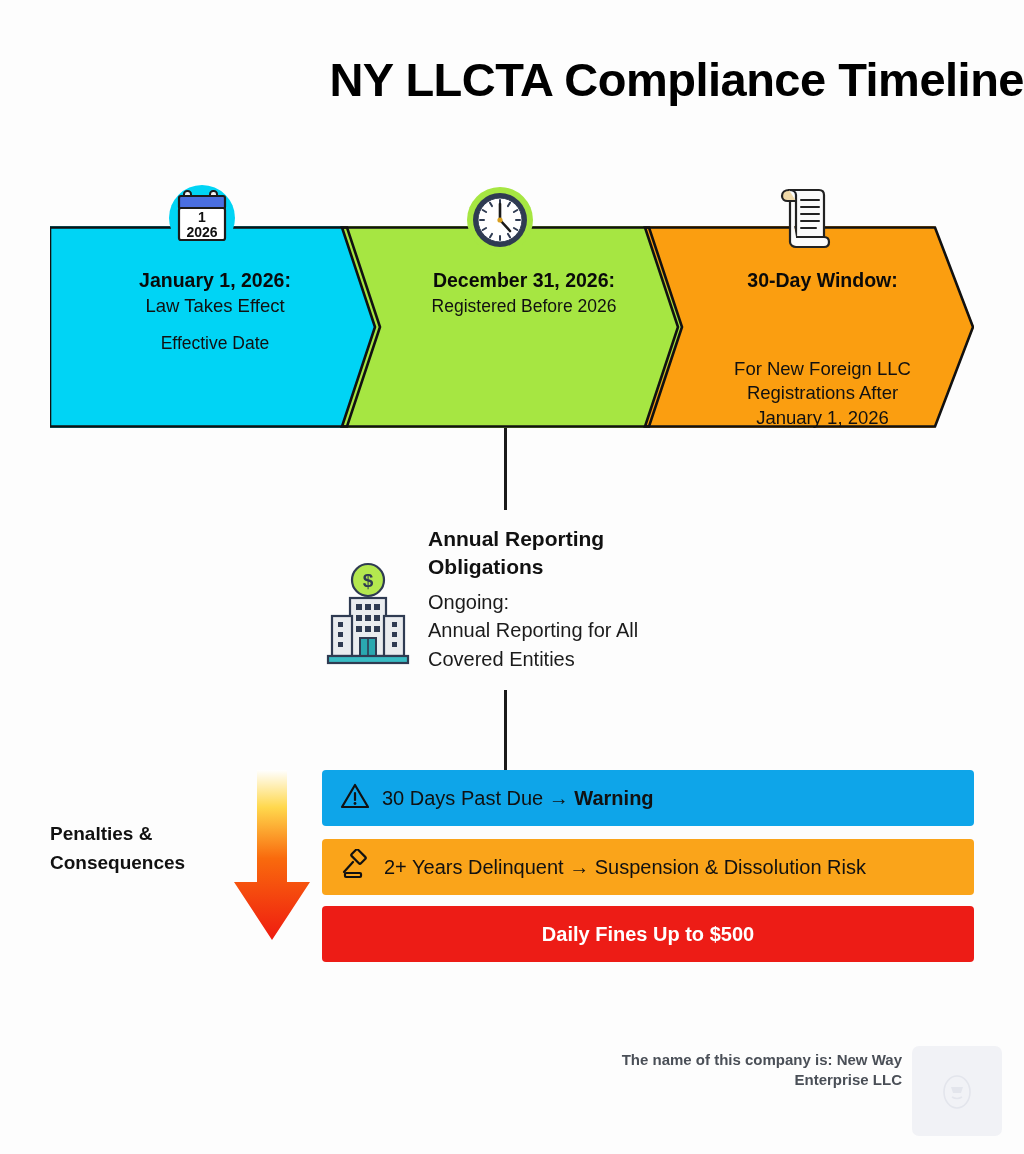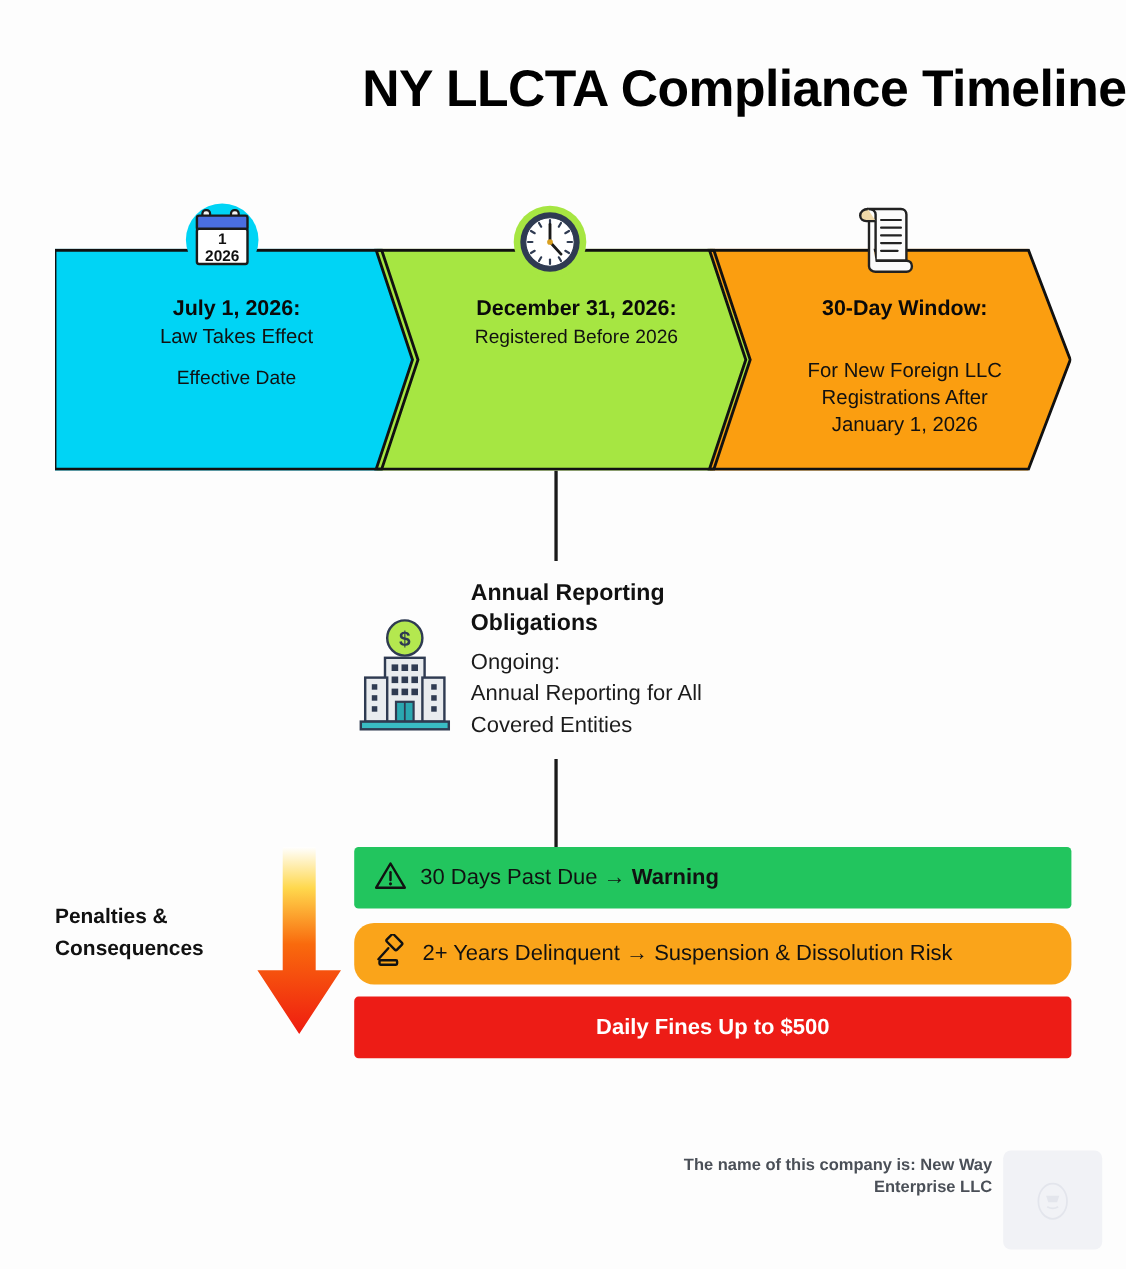--- a/index.html
+++ b/index.html
@@ -193,21 +193,21 @@
     left: 322px;
     width: 652px;
     height: 56px;
     border-radius: 4px;
     display: flex;
     align-items: center;
     padding-left: 18px;
     gap: 12px;
   }
   .pen-bar-1 { top: 770px; }
-  .pen-bar-2 { top: 839px; border-radius: 18px; }
+  .pen-bar-2 { top: 839px; }
   .pen-bar-3 { top: 906px; justify-content: center; padding-left: 0; }
 
   .pen-text {
     font-size: 20px;
     color: #111;
     white-space: nowrap;
   }
   .pen-text b { font-weight: bold; }
   .pen-text-white {
     font-size: 20px;
@@ -249,35 +249,35 @@
 </style>
 </head>
 <body>
 
 <div class="page-title">NY LLCTA Compliance Timeline</div>
 
 <div class="timeline">
 
   <div class="seg seg-1" style="background:#00D4F5;">
     <div class="seg-inner">
-      <div class="seg-head">July 1, 2026:</div>
+      <div class="seg-head">January 1, 2026:</div>
       <div class="seg-sub">Law Takes Effect</div>
       <div class="seg-note">Effective Date</div>
     </div>
   </div>
 
   <div class="seg seg-2" style="background:#A6E642;">
     <div class="seg-inner" style="padding-left:24px;">
       <div class="seg-head">December 31, 2026:</div>
       <div class="seg-note tight">Registered Before 2026</div>
     </div>
   </div>
 
   <div class="seg seg-3" style="background:#FB9E10;">
-    <div class="seg-inner" style="padding-left:26px;">
+    <div class="seg-inner" style="padding-left:26px;gap:32px;">
       <div class="seg-head">30-Day Window:</div>
       <div class="seg-sub" style="white-space:pre-line;margin-top:32px;">For New Foreign LLC
 Registrations After
 January 1, 2026</div>
     </div>
   </div>
 
   <svg class="timeline-outline" width="924" height="202" viewBox="0 0 924 202">
     <path d="M0,1.5 L297,1.5 L330,101 L297,200.5 L0,200.5 Z" fill="none" stroke="#111" stroke-width="2.6"></path>
     <path d="M292,1.5 L599,1.5 L632,101 L599,200.5 L292,200.5 L325,101 Z" fill="none" stroke="#111" stroke-width="2.6"></path>
@@ -387,21 +387,21 @@
         <stop offset="0%" stop-color="#ffffff"></stop>
         <stop offset="22%" stop-color="#ffd84d"></stop>
         <stop offset="52%" stop-color="#f96a0d"></stop>
         <stop offset="100%" stop-color="#ef1b10"></stop>
       </linearGradient>
     </defs>
     <path d="M29,0 L59,0 L59,112 L82,112 L44,170 L6,112 L29,112 Z" fill="url(#arrowGrad)"></path>
   </svg>
 </div>
 
-<div class="pen-bar pen-bar-1" style="background:#22c55e;">
+<div class="pen-bar pen-bar-1" style="background:#0ea5e9;">
   <span>
     <svg width="30" height="28" viewBox="0 0 30 28">
       <path d="M15,3 L28,25 L2,25 Z" fill="none" stroke="#111" stroke-width="2.2" stroke-linejoin="round"></path>
       <line x1="15" y1="11" x2="15" y2="18" stroke="#111" stroke-width="2.2" stroke-linecap="round"></line>
       <circle cx="15" cy="21.5" r="1.4" fill="#111"></circle>
     </svg>
   </span>
   <span class="pen-text"><span>30 Days Past Due → </span><b>Warning</b></span>
 </div>
 

